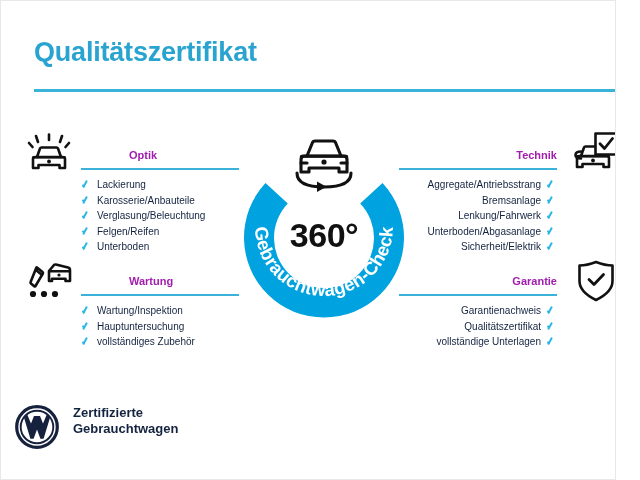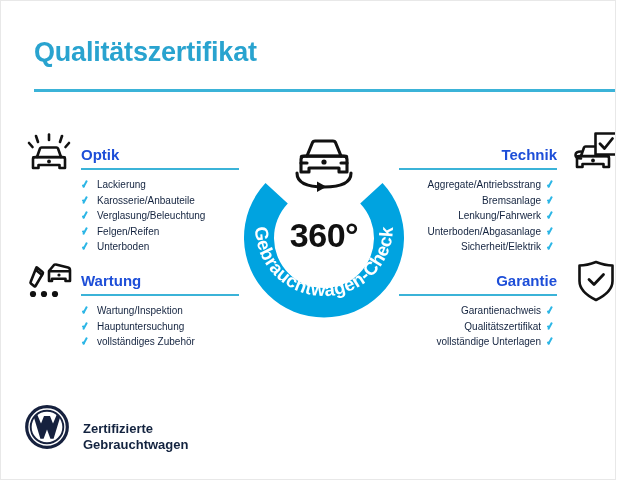--- a/index.html
+++ b/index.html
@@ -38,25 +38,26 @@
     width: 606px;
     height: 3px;
     background: #3bb3d8;
   }
 
   
   .section {
     position: absolute;
   }
   .sec-title {
-    font-size: 15px;
+    font-size: 11px;
     font-weight: bold;
-    color: #1d4ed8;
+    color: #a21caf;
     line-height: 18px;
     white-space: nowrap;
+    margin-left: 48px;
   }
   .sec-rule {
     height: 2px;
     background: #3bb3d8;
     margin-top: 4px;
   }
   .sec-list {
     margin: 7px 0 0 0;
     padding: 0;
     list-style: none;
@@ -119,24 +120,24 @@
     position: absolute;
     left: 228px;
     top: 118px;
     width: 190px;
     height: 200px;
   }
 
   
   #footer-logo {
     position: absolute;
-    left: 24px;
+    left: 14px;
     top: 404px;
     display: flex;
-    align-items: flex-end;
+    align-items: flex-start;
   }
   #footer-text {
     margin-left: 14px;
     font-size: 13px;
     font-weight: bold;
     color: #13233f;
     line-height: 16px;
     white-space: nowrap;
   }
 </style>

